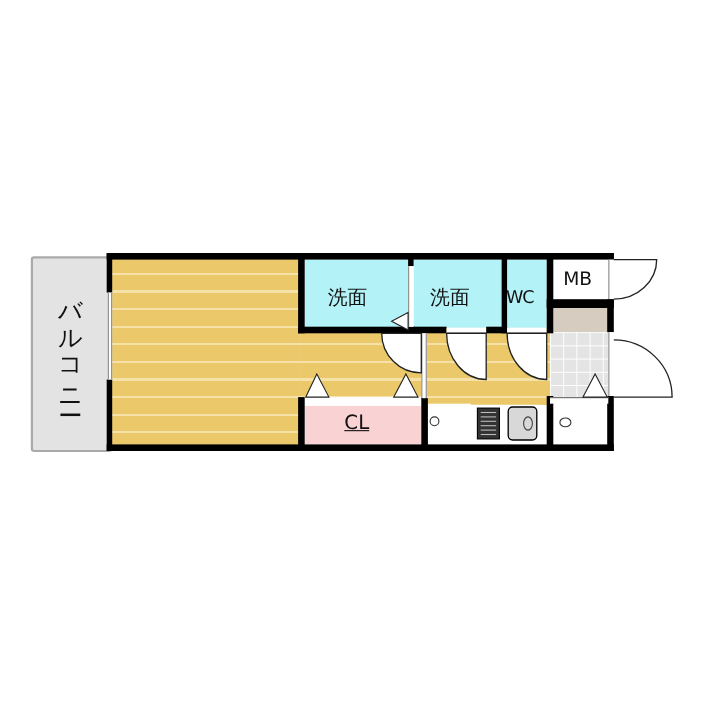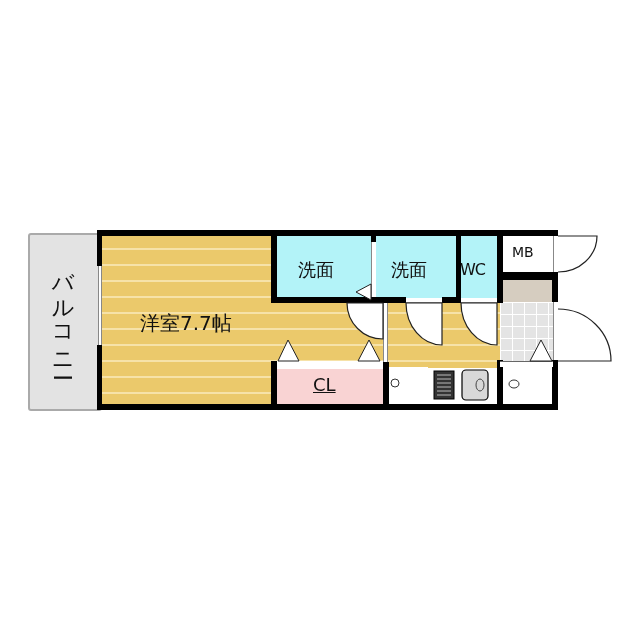--- a/index.html
+++ b/index.html
@@ -29,33 +29,32 @@
 <body>
 
 <div class="abs" style="left:0;top:0;width:640px;height:640px;">
 
   <div class="abs balcony" style="left:28px;top:233px;width:74px;height:178px;"></div>
   <div class="label" style="left:48px;top:258px;font-size:22px;writing-mode:vertical-rl;letter-spacing:2px;">バルコニー</div>
 
   <div class="abs floor-wood" style="left:101px;top:234px;width:172px;height:172px;"></div>
   <div class="abs floor-wood" style="left:273px;top:298px;width:115px;height:64px;"></div>
   <div class="abs floor-wood" style="left:388px;top:298px;width:112px;height:70px;"></div>
-  <div class="label" style="left:140px;top:310px;font-size:20px;">洋室7.7帖</div>
 
   <div class="abs wash" style="left:277px;top:236px;width:94px;height:62px;"></div>
   <div class="label" style="left:298px;top:258px;font-size:18px;">洗面</div>
 
   <div class="abs wash" style="left:376px;top:236px;width:80px;height:62px;"></div>
   <div class="label" style="left:391px;top:258px;font-size:18px;">洗面</div>
 
   <div class="abs wash" style="left:461px;top:236px;width:36px;height:62px;"></div>
   <div class="label" style="left:460px;top:260px;font-size:16px;letter-spacing:-1px;">WC</div>
 
   <div class="abs white" style="left:503px;top:236px;width:50px;height:36px;"></div>
-  <div class="label" style="left:512px;top:244px;font-size:14px;">MB</div>
+  <div class="label" style="left:512px;top:244px;font-size:17px;">MB</div>
 
   <div class="abs step" style="left:503px;top:280px;width:50px;height:22px;"></div>
   <div class="abs tile" style="left:500px;top:302px;width:53px;height:60px;"></div>
 
   <div class="abs cl" style="left:277px;top:368px;width:106px;height:36px;"></div>
   <div class="abs white" style="left:277px;top:361px;width:106px;height:8px;"></div>
   <div class="label" style="left:313px;top:374px;font-size:18px;text-decoration:underline;">CL</div>
 
   <div class="abs white" style="left:388px;top:367px;width:40px;height:38px;"></div>
   <div class="abs white" style="left:428px;top:368px;width:64px;height:33px;"></div>

